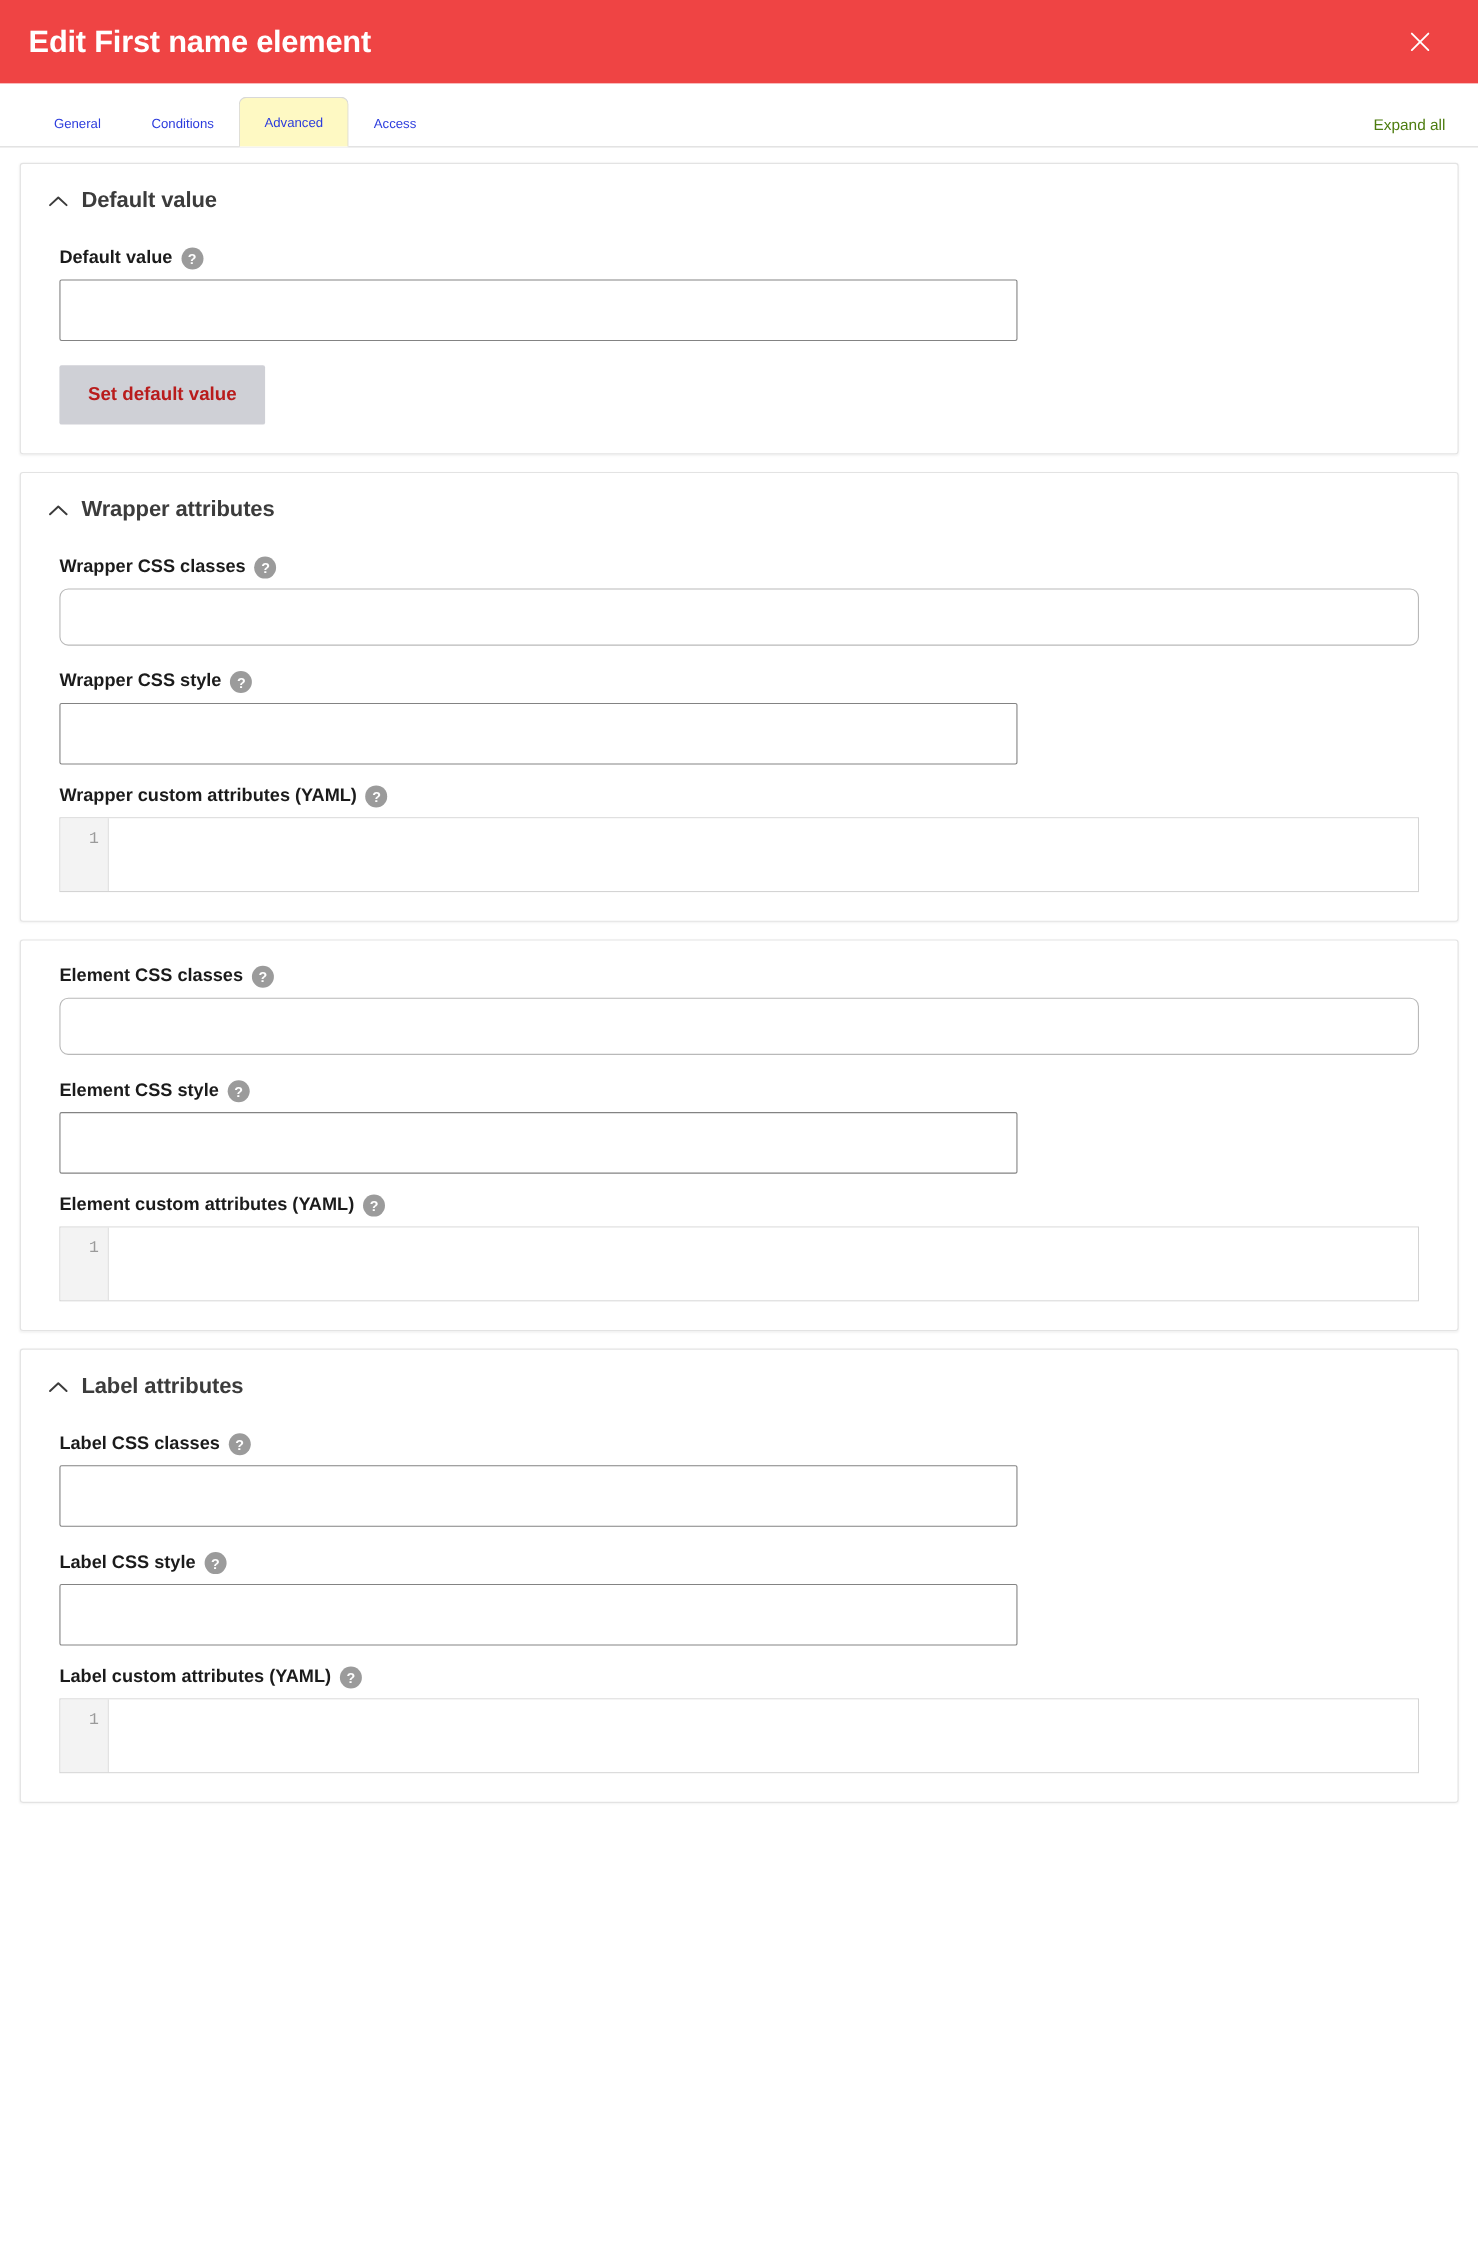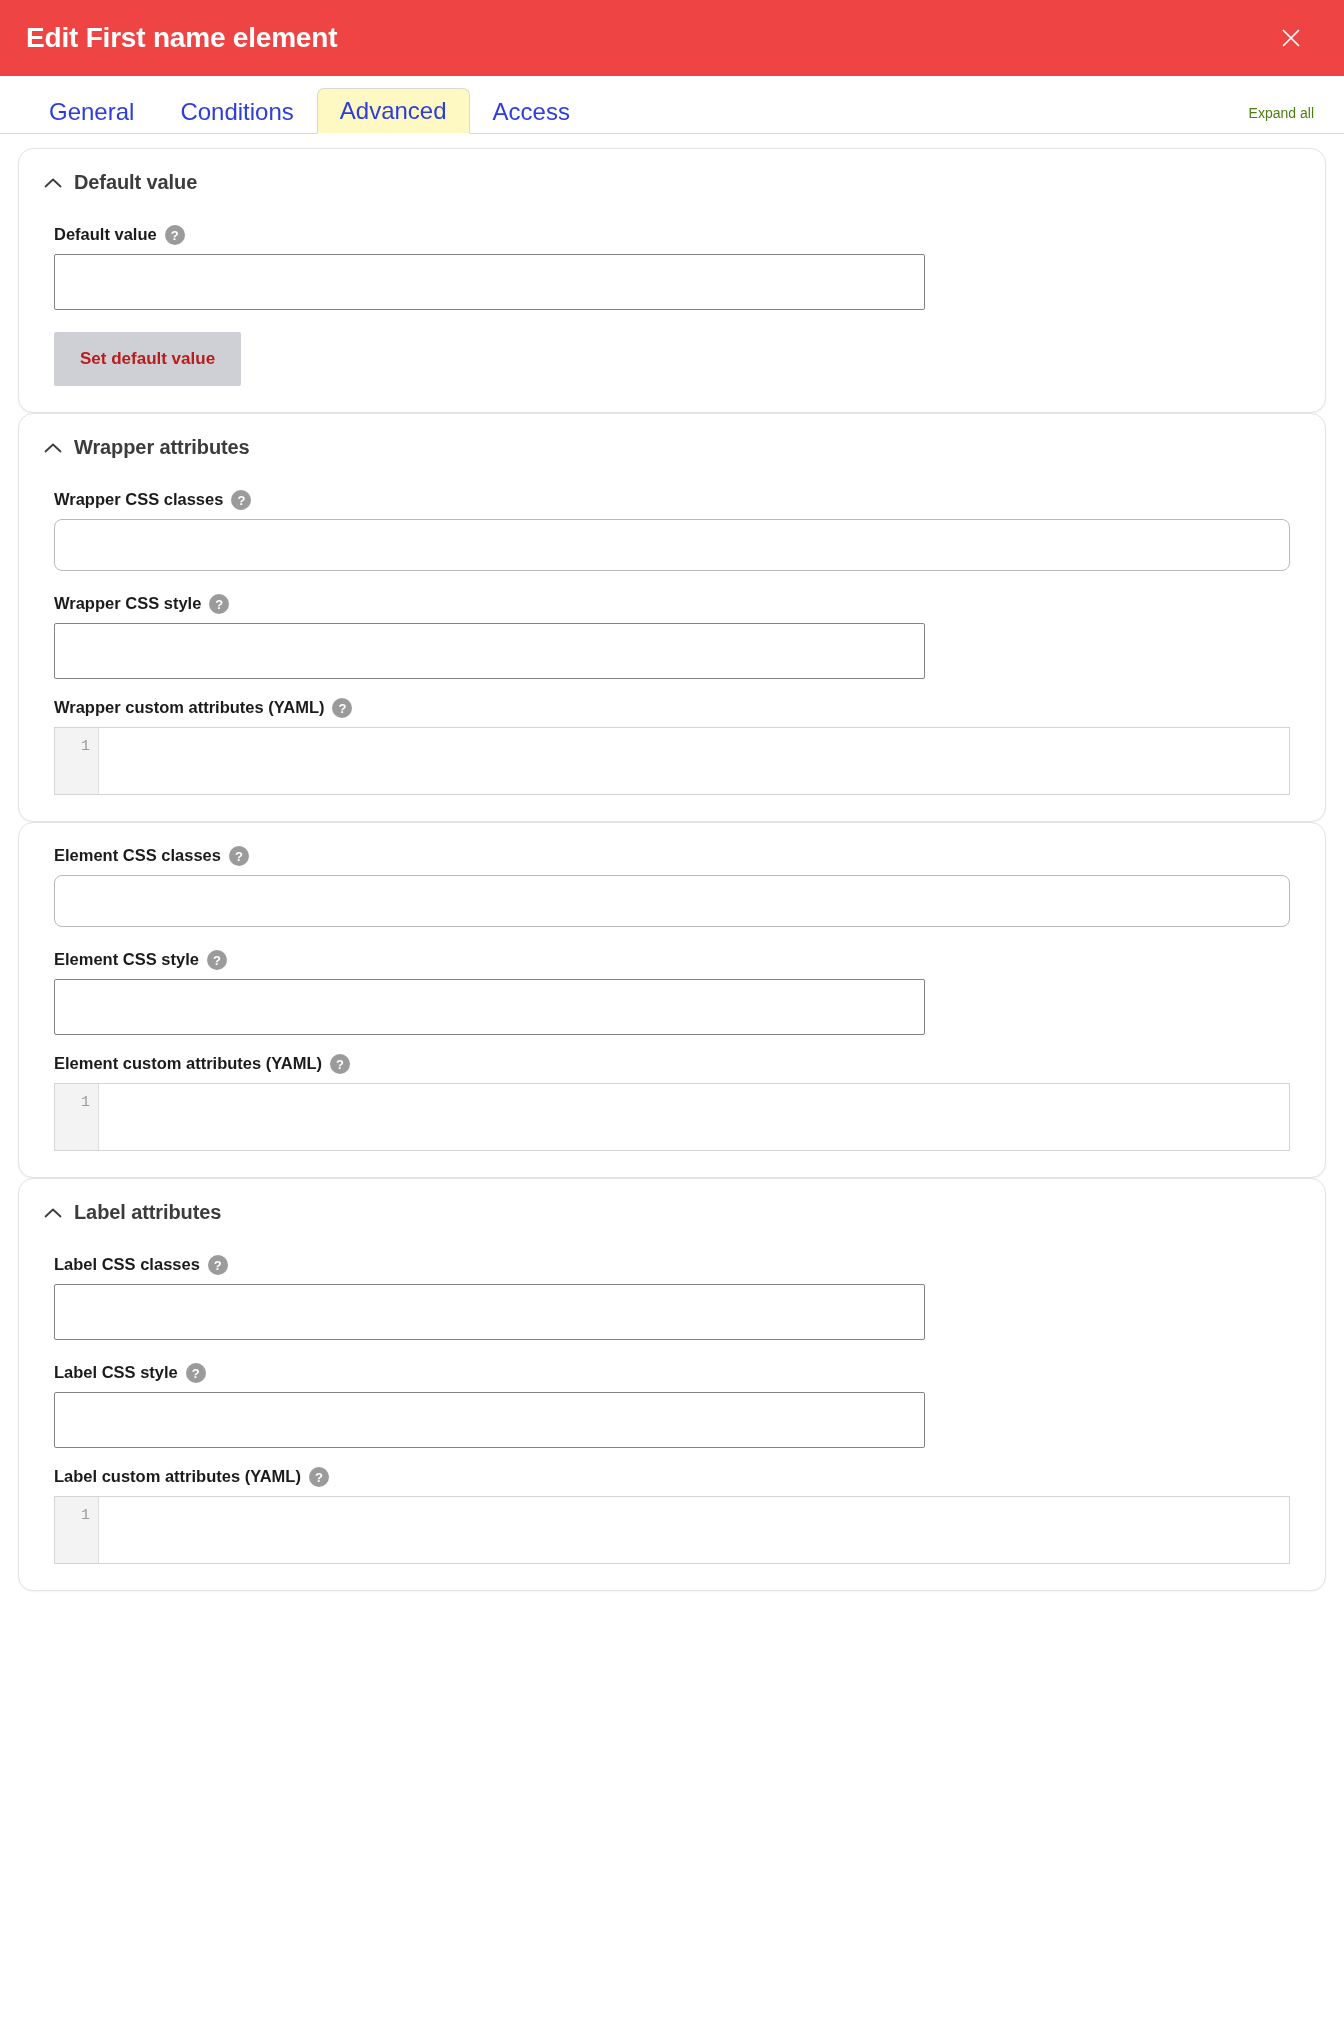--- a/index.html
+++ b/index.html
@@ -46,21 +46,21 @@
     border-bottom: 1px solid #d8d8d8;
     position: relative;
   }
   .tabs {
     display: flex;
     align-items: flex-end;
     gap: 0;
     height: 100%;
   }
   .tab {
-    font-size: 24px;
+    font-size: 12px;
     color: #2c3cdd;
     padding: 0 22px;
     height: 46px;
     display: flex;
     align-items: center;
     cursor: pointer;
     background: transparent;
     border: 1px solid transparent;
     border-bottom: none;
     border-radius: 7px 7px 0 0;
@@ -83,23 +83,24 @@
 
   
   .body-area {
     background: #ffffff;
     padding: 14px 18px 18px 18px;
   }
 
   
   .panel {
     border: 1px solid #e3e3e3;
-    border-radius: 15px;
+    border-radius: 3px;
     background: #ffffff;
     box-shadow: 0 1px 2px rgba(0,0,0,0.05);
+    margin-bottom: 16px;
     padding: 0 22px 26px 22px;
   }
   .panel-header {
     display: flex;
     align-items: center;
     gap: 12px;
     padding: 22px 0 8px 3px;
     cursor: pointer;
     user-select: none;
   }

